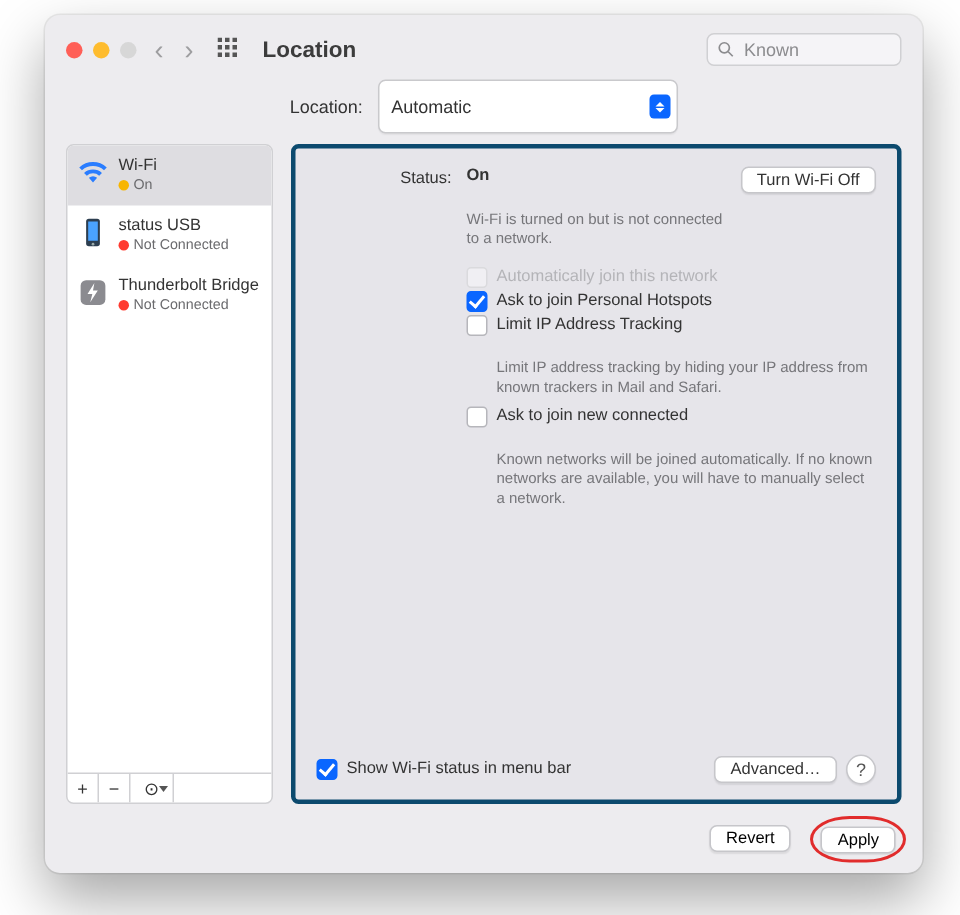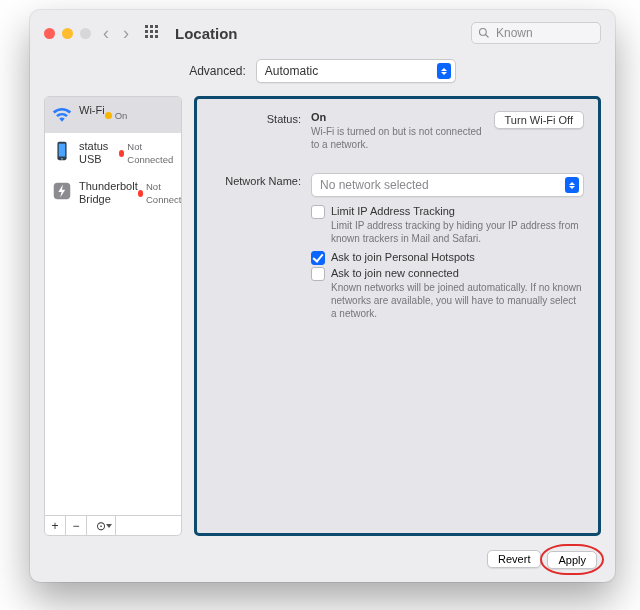--- a/index.html
+++ b/index.html
@@ -24,21 +24,21 @@
   .search {
     display:flex; align-items:center; gap:6px; width:130px; height:22px;
     border:1px solid #d0d0d3; border-radius:5px; padding:0 6px; background:#f5f4f7;
     color:#8c8c8f; font-size:12px;
   }
   .search svg{width:12px;height:12px;fill:#8c8c8f;}
 
   
   .location-row { height:30px; display:flex; align-items:center; justify-content:center; gap:10px; font-size:12px; color:#333;}
   .popup {
-    height:24px; background:#fff; border:1px solid #c9c9cc; border-radius:5px;
+    height:36px; background:#fff; border:1px solid #c9c9cc; border-radius:5px;
     display:flex; align-items:center; padding:0 4px 0 8px; font-size:12px; color:#333;
     box-shadow: 0 1px 1px rgba(0,0,0,.05);
   }
   .popup .stepper { width:14px; height:16px; border-radius:3px; margin-left:6px;
     display:flex; flex-direction:column; align-items:center; justify-content:center; }
   .blue-step{background:#0a66ff;}
   .blue-step::before,.blue-step::after{content:"";width:0;height:0;border-left:3px solid transparent;border-right:3px solid transparent;}
   .blue-step::before{border-bottom:3px solid #fff;margin-bottom:1px;}
   .blue-step::after{border-top:3px solid #fff;}
 
@@ -46,62 +46,62 @@
   .content { flex:1; display:flex; padding:10px 14px 0 14px; gap:12px; }
 
   .sidebar {
     width:138px; display:flex; flex-direction:column;
     border:1px solid #d0d0d3; border-radius:5px; background:#fff; overflow:hidden;
   }
   .sb-list{flex:1; overflow:hidden;}
   .sb-item{ display:flex; gap:6px; padding:7px 6px; font-size:11px; line-height:13px; color:#333;}
   .sb-item.selected{ background:#dedde1;}
   .sb-icon{width:22px;height:22px;flex:none;display:flex;align-items:center;justify-content:center;}
-  .sb-text{display:flex;flex-direction:row;}
+  .sb-text{display:flex;flex-direction:column;}
   .status-line{display:flex;align-items:center;gap:3px;font-size:9.5px;color:#6b6b6e;}
   .status-dot{width:7px;height:7px;border-radius:50%;}
   .s-yellow{background:#f7b500;} .s-red{background:#ff3b30;}
   .sb-footer{height:20px;border-top:1px solid #d0d0d3;display:flex;}
   .sb-footer button{all:unset; border-right:1px solid #d0d0d3; height:100%; display:flex;align-items:center;justify-content:center;font-size:12px;color:#333;}
   .sb-footer .seg{width:20px;}
   .sb-footer .gear{width:28px;position:relative;}
   .sb-footer .gear::after{content:"";width:0;height:0;border-left:3px solid transparent;border-right:3px solid transparent;border-top:4px solid #555;position:absolute;right:3px;top:8px;}
   .sb-footer .rest{flex:1;border-right:none;}
 
   .detail {
     flex:1; border:3px solid #0c4a6e; border-radius:5px; background:#e6e5ea;
     padding:12px 14px 10px 14px; font-size:11px; color:#333; position:relative;
     display:flex; flex-direction:column;
   }
   .row{display:flex; gap:10px; margin-bottom:4px;}
   .lbl{width:90px; text-align:right; padding-top:2px;}
   .val{flex:1;}
   .bold{font-weight:600;}
-  .sub{color:#76767a; font-size:10px; line-height:13px; margin-top:2px; margin-bottom:4px;}
+  .sub{color:#76767a; font-size:10px; line-height:13px; margin-top:17px; margin-bottom:4px;}
   .btn{
     display:inline-flex;align-items:center;justify-content:center;
     background:#fff;border:1px solid #c6c6ca;border-radius:5px;
     padding:2px 10px;font-size:11px;box-shadow:0 1px 1px rgba(0,0,0,.08);white-space:nowrap;
   }
 
   .net-select .popup{width:100%; color:#8a8a8e;}
   .checks{margin-left:100px; display:flex; flex-direction:column; gap:2px; margin-top:4px;}
   .chk{display:flex; gap:6px; align-items:flex-start;}
   .box{width:14px;height:14px;border-radius:3px;border:1px solid #b6b6bb;background:#fff;flex:none;position:relative;}
   .box.checked{background:#0a66ff;border-color:#0a66ff;}
   .box.checked::after{content:"";position:absolute;left:3px;top:0px;width:4px;height:8px;border:solid #fff;border-width:0 2px 2px 0;transform:rotate(40deg);}
   .box.disabled{background:#f0eff3;border-color:#dadadd;}
   .chk.disabled{color:#b4b4b8;}
   .chk .txt{display:flex;flex-direction:column;}
 
   .menu-bar-row{margin-top:auto; display:flex; align-items:center; gap:6px;}
   .menu-bar-row .spacer{flex:1;}
   .help{width:20px;height:20px;border-radius:50%;border:1px solid #c6c6ca;background:#fff;display:flex;align-items:center;justify-content:center;font-size:12px;color:#555;box-shadow:0 1px 1px rgba(0,0,0,.08);}
 
-  .footer{height:46px;display:flex;align-items:center;justify-content:flex-end;gap:6px;padding:0 18px;}
+  .footer{height:46px;display:flex;align-items:center;justify-content:flex-end;gap:20px;padding:0 18px;}
   .apply-wrap{position:relative;display:inline-block;}
   .ring{position:absolute;left:-7px;top:-6px;right:-7px;bottom:-6px;border:2.5px solid #e12c2c;border-radius:50%/60%;pointer-events:none;}
 </style>
 </head>
 <body>
 
 <div class="window">
 
   <div class="titlebar">
     <div class="traffic">
@@ -131,21 +131,21 @@
     <div class="search">
       <svg viewBox="0 0 16 16">
           <circle cx="6.5" cy="6.5" r="4.5" fill="none" stroke="#8c8c8f" stroke-width="1.5"></circle>
           <line x1="10" y1="10" x2="14" y2="14" stroke="#8c8c8f" stroke-width="1.5"></line>
         </svg>
       <span>Known</span>
     </div>
   </div>
 
   <div class="location-row">
-    <span>Advanced:</span>
+    <span>Location:</span>
     <div class="popup" style="width:200px">
       <span>Automatic</span>
       <span class="spacer"></span>
       <span class="stepper blue-step"></span>
     </div>
   </div>
 
   <div class="content">
 
     <div class="sidebar">
@@ -210,54 +210,59 @@
         <span class="lbl">Status:</span>
         <span class="val" style="display:flex;align-items:flex-start;gap:8px;">
           <span style="flex:1">
             <span class="bold">On</span>
             <div class="sub">Wi-Fi is turned on but is not connected to a network.</div>
           </span>
           <span class="btn">Turn Wi-Fi Off</span>
         </span>
       </div>
 
-      <div class="row net-select" style="margin-top:14px">
-        <span class="lbl">Network Name:</span>
-        <span class="val">
-          <div class="popup">
-            <span>No network selected</span>
-            <span class="spacer"></span>
-            <span class="stepper blue-step"></span>
-          </div>
-        </span>
-      </div>
 
       <div class="checks">
+        <label class="chk disabled">
+          <span class="box disabled"></span>
+          <span class="txt">
+              <span>Automatically join this network</span>
+            </span>
+        </label>
+        <label class="chk">
+          <span class="box checked"></span>
+          <span class="txt">
+              <span>Ask to join Personal Hotspots</span>
+            </span>
+        </label>
         <label class="chk">
           <span class="box"></span>
           <span class="txt">
             <span>Limit IP Address Tracking</span>
             <span class="sub">Limit IP address tracking by hiding your IP address from known trackers in Mail and Safari.</span>
           </span>
         </label>
         <label class="chk">
-          <span class="box checked"></span>
-          <span class="txt">
-              <span>Ask to join Personal Hotspots</span>
-            </span>
-        </label>
-        <label class="chk">
           <span class="box"></span>
           <span class="txt">
             <span>Ask to join new connected</span>
             <span class="sub">Known networks will be joined automatically. If no known networks are available, you will have to manually select a network.</span>
           </span>
         </label>
       </div>
 
+      <div class="menu-bar-row">
+        <label class="chk">
+          <span class="box checked"></span>
+          <span>Show Wi-Fi status in menu bar</span>
+        </label>
+        <span class="spacer"></span>
+        <span class="btn">Advanced…</span>
+        <span class="help">?</span>
+      </div>
 
     </div>
   </div>
 
   <div class="footer">
     <span class="btn">Revert</span>
     <span class="apply-wrap">
       <span class="btn">Apply</span>
       <span class="ring"></span>
     </span>

